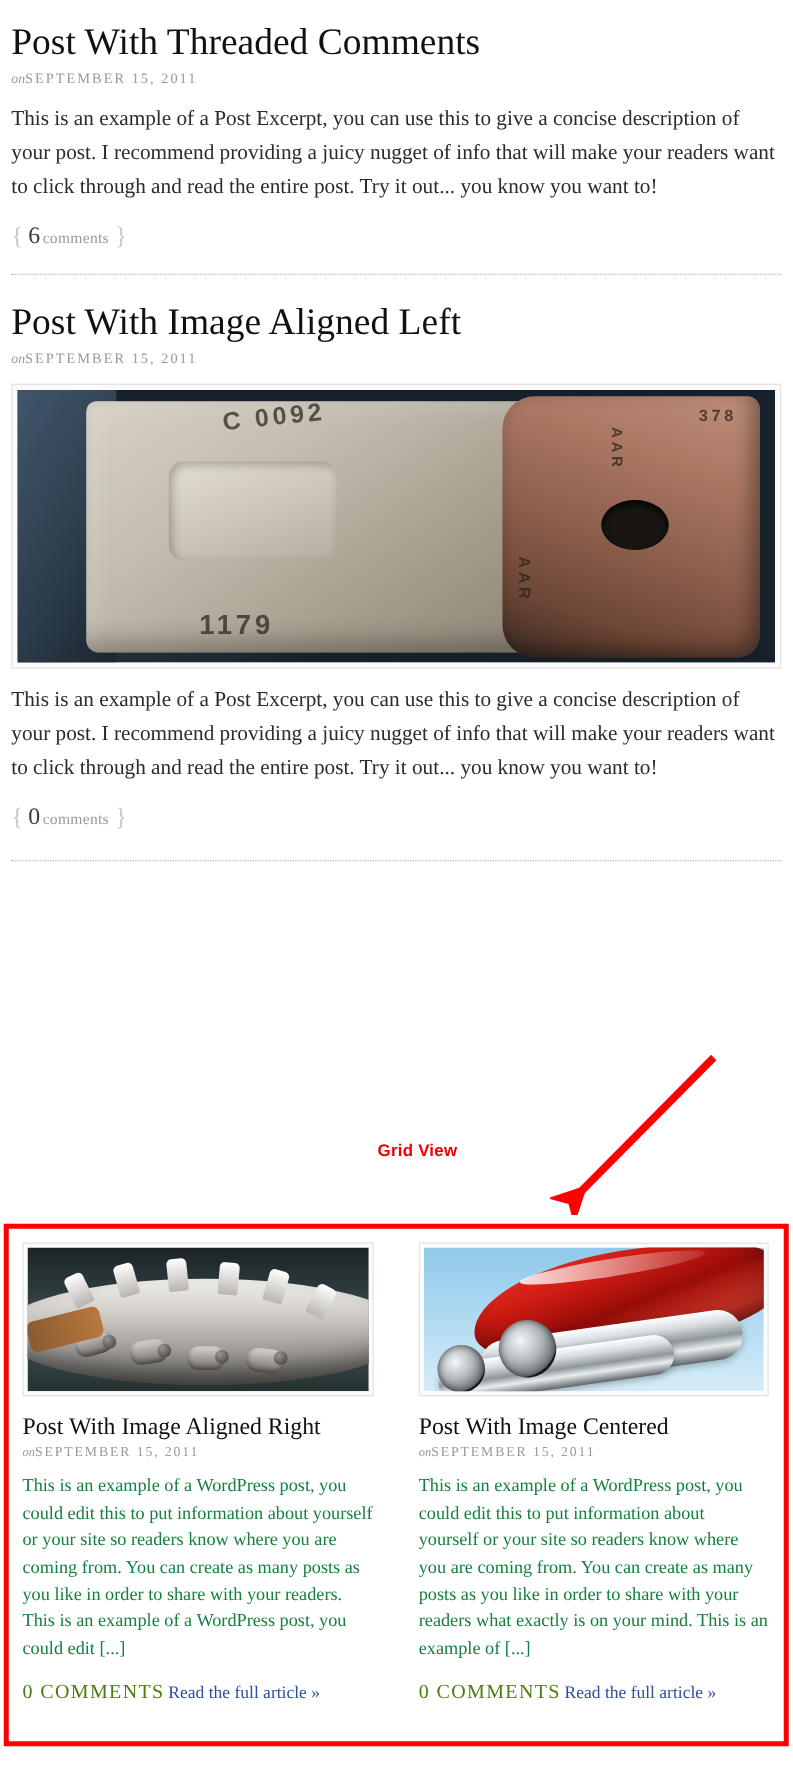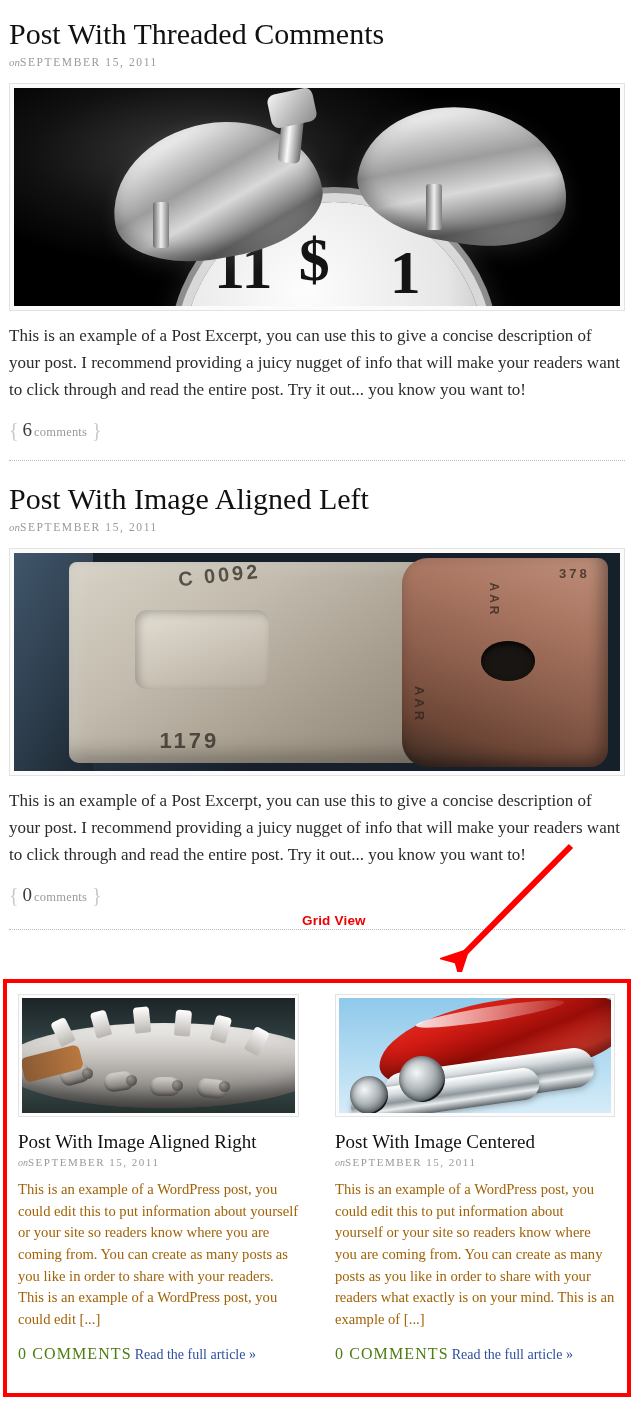--- a/index.html
+++ b/index.html
@@ -191,21 +191,21 @@
   .grid-meta .on { font-style: italic; font-size: 10px; }
   .grid-meta .date {
     text-transform: uppercase;
     font-size: 11px;
     letter-spacing: 1.5px;
   }
 
   .grid-text {
     font-size: 14.6px;
     line-height: 1.48;
-    color: #a16207;
+    color: #15803d;
     margin-top: 11px;
   }
 
   .grid-footer {
     margin-top: 10px;
     white-space: nowrap;
     font-size: 13px;
   }
   .grid-footer .cm {
     color: #4d7c0f;
@@ -409,35 +409,20 @@
 <body>
 
 <div class="page">
 
   <article class="post" style="padding-top:14px;">
     <h1 class="post-title">Post With Threaded Comments</h1>
     <div class="post-meta">
       <span class="on">on</span><span class="date">SEPTEMBER 15, 2011</span>
     </div>
 
-    <div class="img-frame">
-      <div class="photo">
-        <div class="ph clock-bg"></div>
-        <div class="clock-face"></div>
-        <div class="clock-num" style="left:33%; top:66%;">11</div>
-        <div class="clock-num" style="left:47%; top:62%;">$</div>
-        <div class="clock-num" style="left:62%; top:68%;">1</div>
-        <div class="bell bell-l"></div>
-        <div class="bell bell-r"></div>
-        <div class="bell-stem" style="left:23%; top:52%;"></div>
-        <div class="bell-stem" style="left:68%; top:44%;"></div>
-        <div class="hammer"></div>
-        <div class="hammer-head"></div>
-      </div>
-    </div>
 
     <p class="excerpt">This is an example of a Post Excerpt, you can use this to give a concise description of your post. I recommend providing a juicy nugget of info that will make your readers want to click through and read the entire post. Try it out... you know you want to!</p>
 
     <div class="comments-line">
       <span class="brace">{</span><span class="count">6</span><span class="word">comments</span><span class="brace">}</span>
     </div>
   </article>
 
   <hr class="divider">
 

